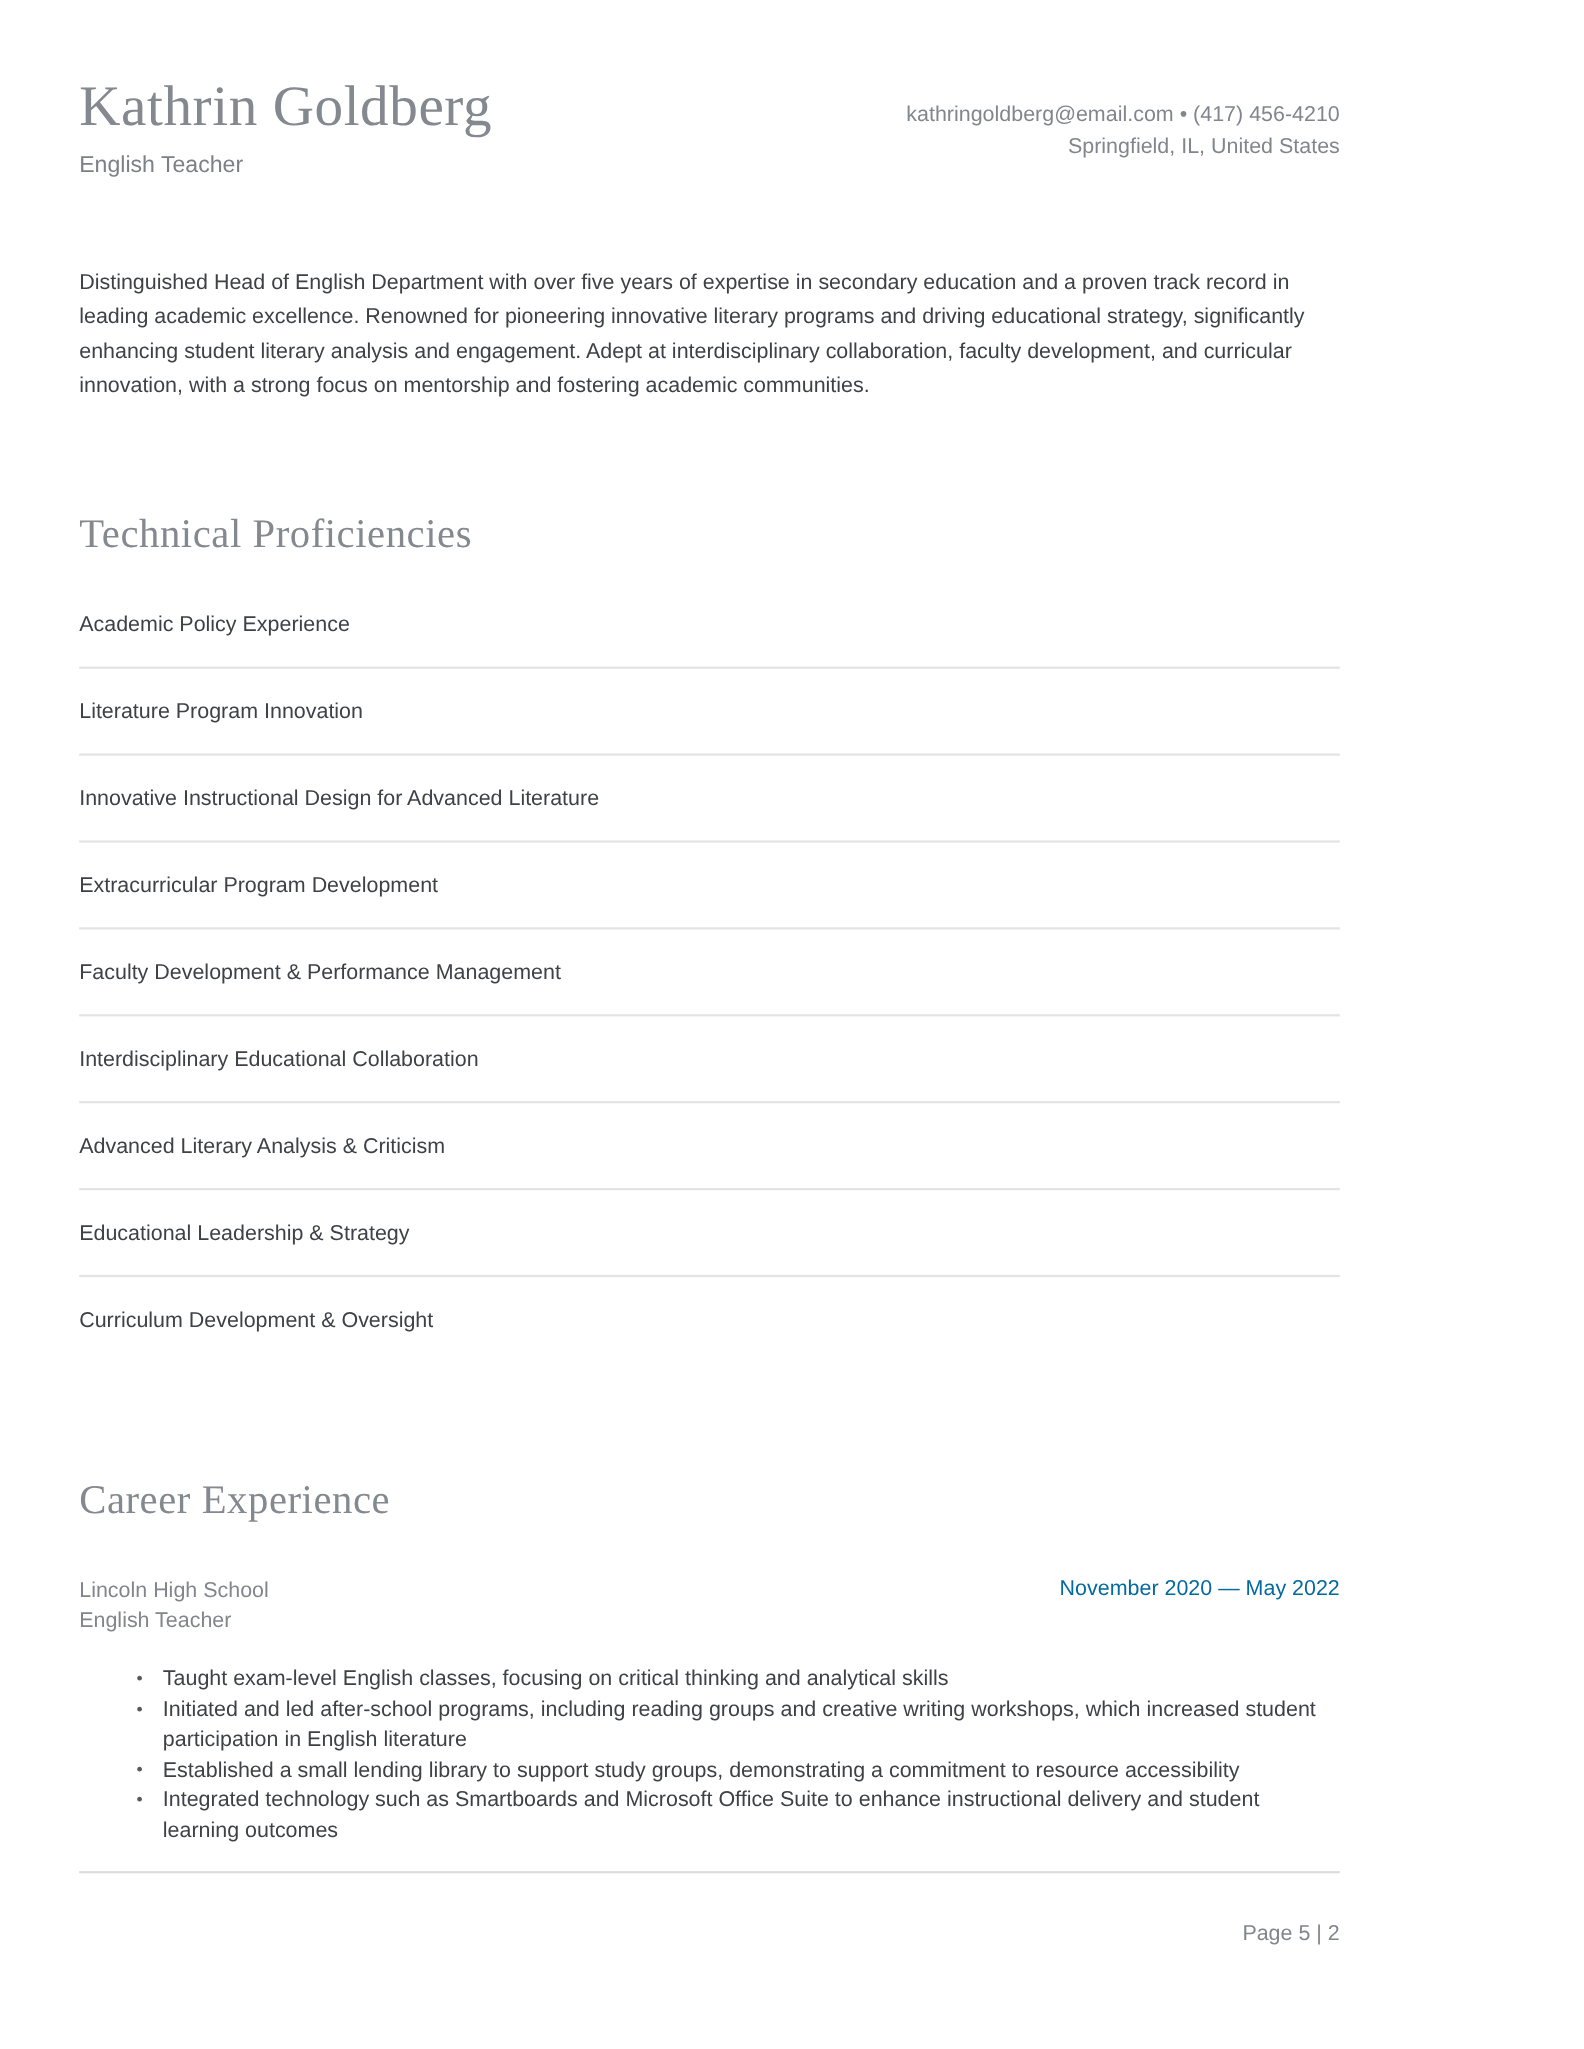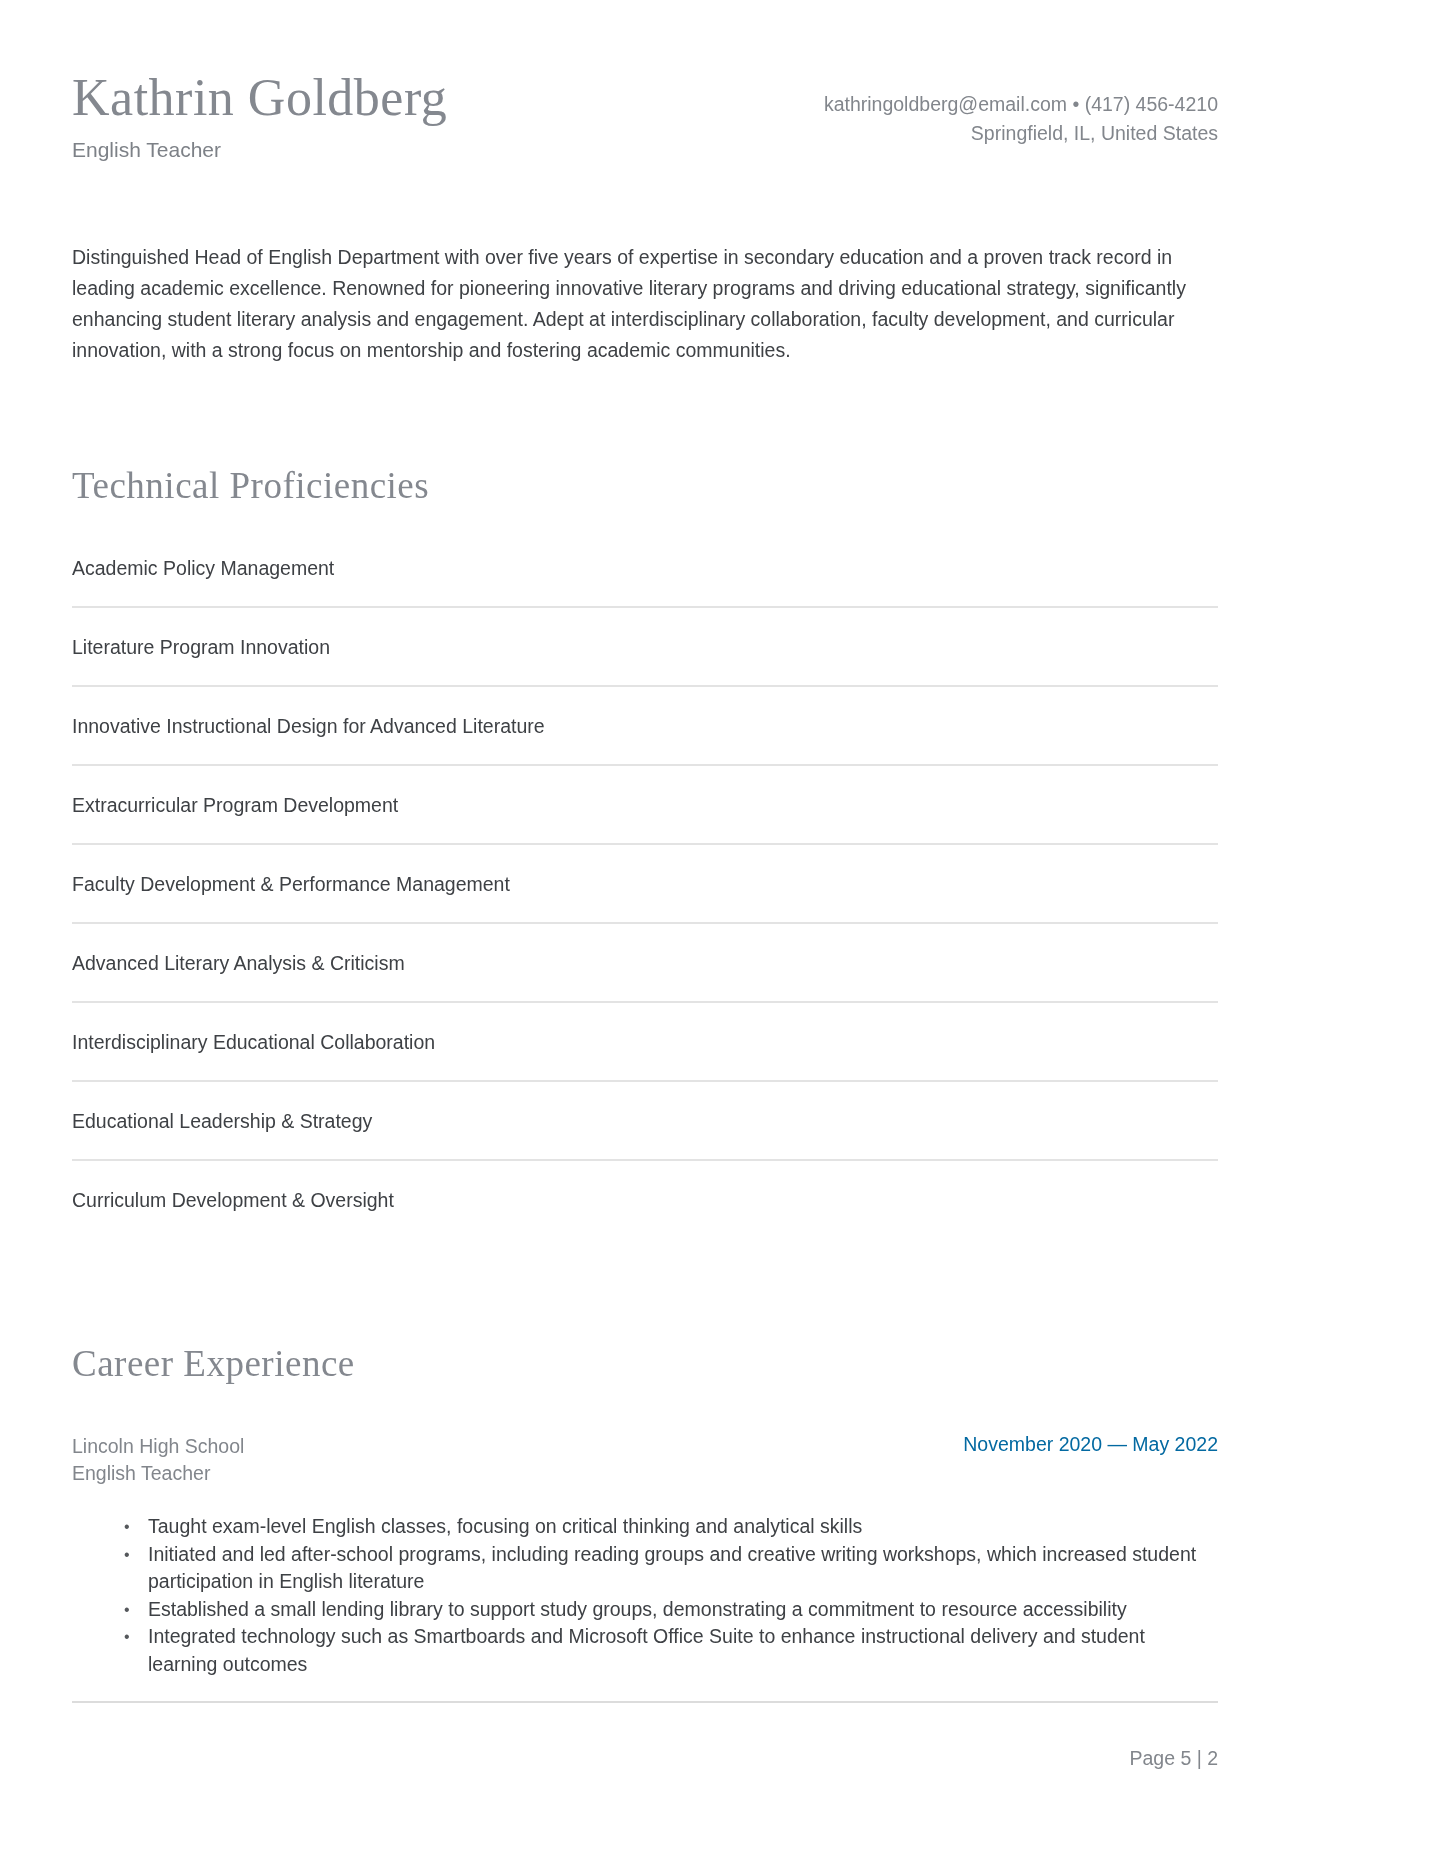--- a/index.html
+++ b/index.html
@@ -139,27 +139,27 @@
       <div class="contact-block">
         <div>kathringoldberg@email.com • (417) 456-4210</div>
         <div>Springfield, IL, United States</div>
       </div>
     </div>
 
     <p class="summary">Distinguished Head of English Department with over five years of expertise in secondary education and a proven track record in leading academic excellence. Renowned for pioneering innovative literary programs and driving educational strategy, significantly enhancing student literary analysis and engagement. Adept at interdisciplinary collaboration, faculty development, and curricular innovation, with a strong focus on mentorship and fostering academic communities.</p>
 
     <h2 class="section-title section-tech">Technical Proficiencies</h2>
     <div class="skills">
-      <div class="skill-row"><span>Academic Policy Management</span></div>
+      <div class="skill-row"><span>Academic Policy Experience</span></div>
       <div class="skill-row"><span>Literature Program Innovation</span></div>
       <div class="skill-row"><span>Innovative Instructional Design for Advanced Literature</span></div>
       <div class="skill-row"><span>Extracurricular Program Development</span></div>
       <div class="skill-row"><span>Faculty Development &amp; Performance Management</span></div>
+      <div class="skill-row"><span>Interdisciplinary Educational Collaboration</span></div>
       <div class="skill-row"><span>Advanced Literary Analysis &amp; Criticism</span></div>
-      <div class="skill-row"><span>Interdisciplinary Educational Collaboration</span></div>
       <div class="skill-row"><span>Educational Leadership &amp; Strategy</span></div>
       <div class="skill-row"><span>Curriculum Development &amp; Oversight</span></div>
     </div>
 
     <h2 class="section-title section-career">Career Experience</h2>
     <div class="job-head">
       <div>
         <div class="job-company">Lincoln High School</div>
         <div class="job-role">English Teacher</div>
       </div>

